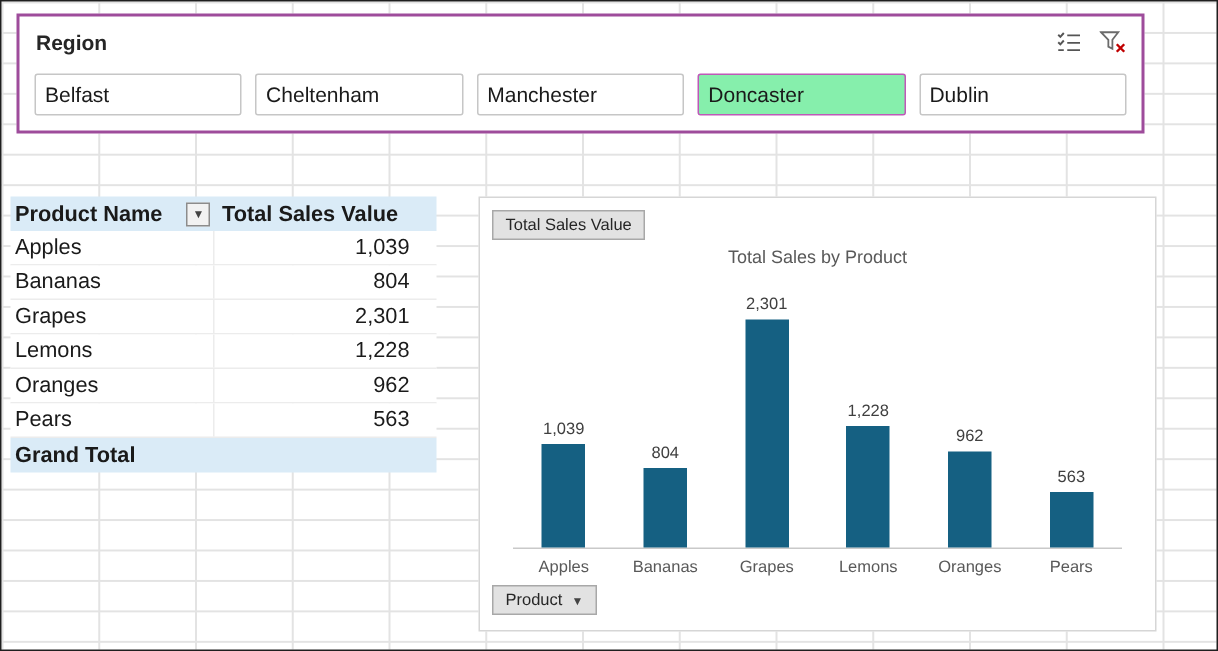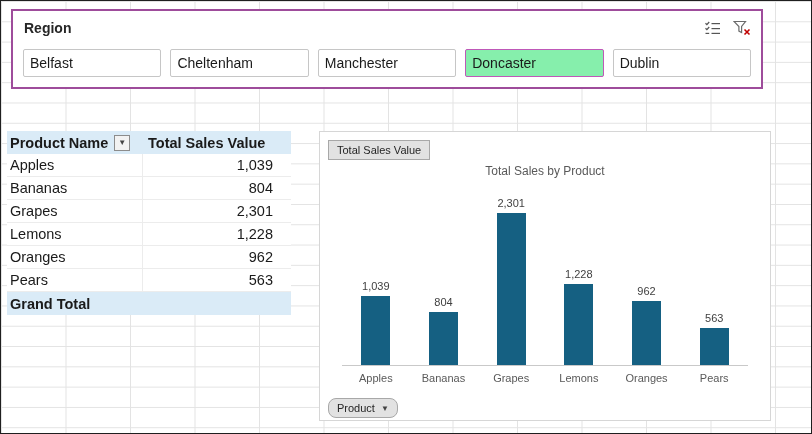--- a/index.html
+++ b/index.html
@@ -21,36 +21,36 @@
   .slicer-icons { display:flex; gap:12px; align-items:center; }
   .slicer-icon { cursor:pointer; display:flex; }
   .slicer-btns { display:flex; gap:9px; padding:13px 10px 0 10px; }
   .slicer-btn { flex:1; height:28px; background:#fff; border:1px solid #C6C6C6; border-radius:2px;
     font-size:14px; color:#1a1a1a; display:flex; align-items:center; padding-left:6px; cursor:pointer; }
   .slicer-btn.selected { background:#86efac; border-color:#BF58B8; }
 
   
   .pivot { position:absolute; left:6px; top:130px; width:284px; font-size:14.5px; color:#1a1a1a; }
   .prow { display:flex; height:23px; align-items:center; background:#fff; border-bottom:1px solid #ECECEC; }
-  .prow .c1 { width:136px; padding-left:3px; display:flex; align-items:center; gap:6px; border-right:1px solid #ECECEC; height:100%; }
+  .prow .c1 { width:136px; padding-left:3px; display:flex; align-items:center; gap:16px; border-right:1px solid #ECECEC; height:100%; }
   .prow .c2 { width:148px; text-align:right; padding-right:18px; }
   .prow.hdr { background:#DAEBF7; font-weight:bold; border-bottom:none; }
   .prow.hdr .c1 { border-right:none; }
   .prow.hdr .c2 { text-align:left; padding-left:5px; }
   .prow.total { background:#DAEBF7; font-weight:bold; border-bottom:none; }
   .prow.total .c1 { border-right:none; }
   .dd-btn { width:16px; height:16px; background:#F2F2F2; border:1px solid #8C8C8C; font-size:8px; color:#444;
     display:inline-flex; align-items:center; justify-content:center; cursor:pointer; flex:0 0 auto; }
 
   
   .chart { position:absolute; left:318px; top:130px; width:452px; height:290px; background:#fff; border:1px solid #D6D6D6; }
   .field-btn { position:absolute; background:#E2E2E2; border:1px solid #A8A8A8; font-size:11px; color:#262626;
     padding:3px 8px; display:flex; gap:6px; align-items:center; cursor:pointer; }
   .fb-top { left:8px; top:8px; }
-  .fb-bottom { left:8px; top:266px;border-radius:8px; }
+  .fb-bottom { left:8px; top:258px; }
   .fb-arrow { font-size:8px; color:#444; }
   .chart-title { position:absolute; top:32px; left:0; right:0; text-align:center; font-size:12px; color:#595959; }
   .plot { position:absolute; left:22px; right:22px; top:62px; height:172px; border-bottom:1px solid #C9C9C9;
     display:flex; align-items:flex-end; }
   .bar-slot { flex:1; display:flex; flex-direction:column; align-items:center; justify-content:flex-end; }
   .bar-label { font-size:11px; color:#3f3f3f; margin-bottom:4px; }
   .bar { width:29px; cursor:pointer; }
   .cats { position:absolute; left:22px; right:22px; top:234px; display:flex; }
   .bar-cat { flex:1; text-align:center; font-size:11px; color:#595959; padding-top:6px; }
 </style>

